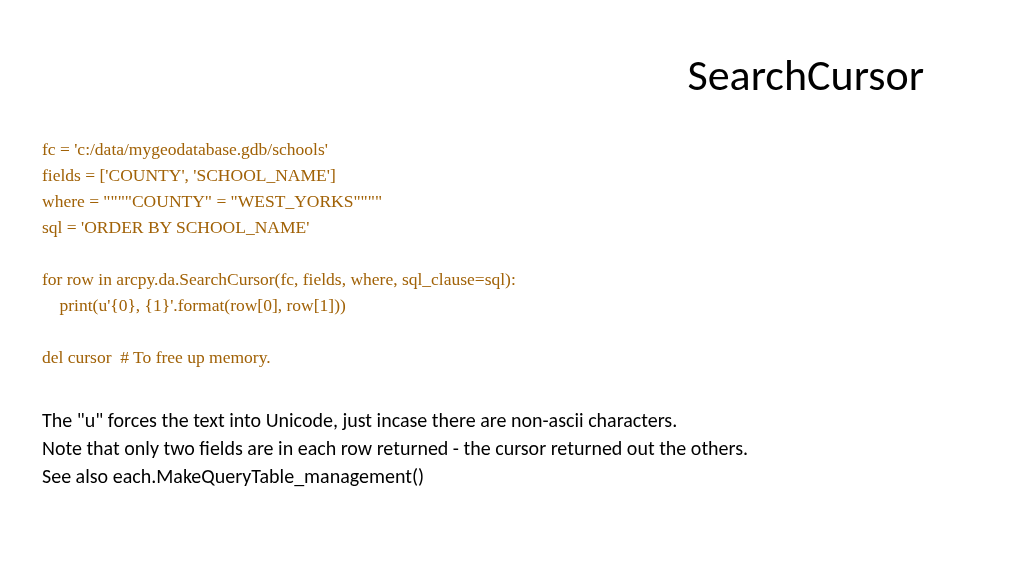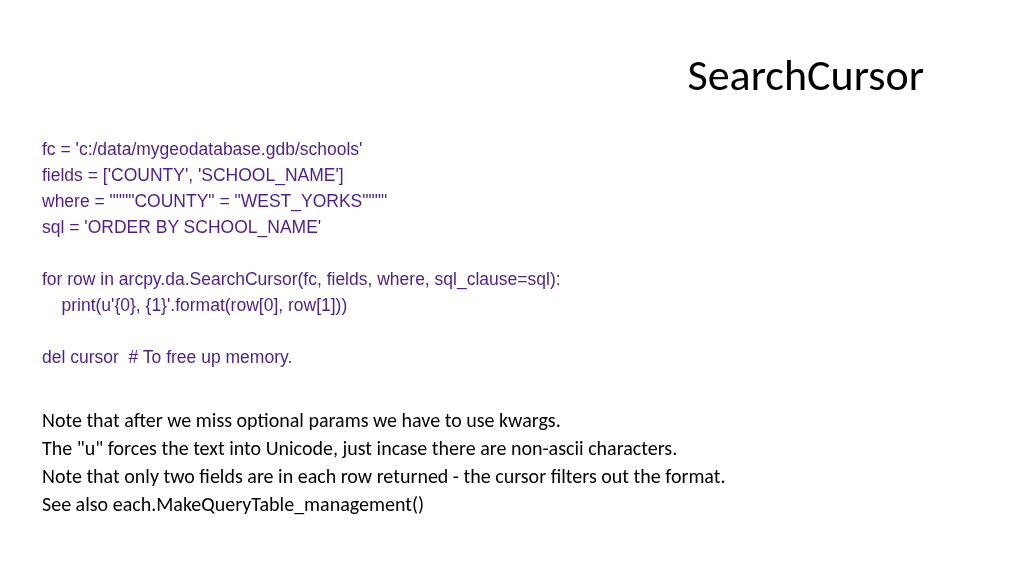--- a/index.html
+++ b/index.html
@@ -24,24 +24,24 @@
     right: 100px;
     font-size: 44px;
     font-weight: 400;
     color: #000000;
     font-family: Calibri, "Segoe UI", Arial, sans-serif;
   }
   .code-block {
     position: absolute;
     top: 136px;
     left: 42px;
-    font-family: Liberation Sans, sans-serif;
+    font-family: Liberation Serif, serif;
     font-size: 17.5px;
     line-height: 26px;
-    color: #4c1d95;
+    color: #a16207;
     white-space: pre;
   }
   .notes {
     position: absolute;
     top: 406px;
     left: 42px;
     right: 42px;
     font-family: Calibri, "Segoe UI", Arial, sans-serif;
     font-size: 20px;
     line-height: 28px;
@@ -59,18 +59,17 @@
   <div class="code-block">fc = 'c:/data/mygeodatabase.gdb/schools'
 fields = ['COUNTY', 'SCHOOL_NAME']
 where = """"COUNTY" = "WEST_YORKS""""
 sql = 'ORDER BY SCHOOL_NAME'
 
 for row in arcpy.da.SearchCursor(fc, fields, where, sql_clause=sql):
     print(u'{0}, {1}'.format(row[0], row[1]))
 
 del cursor  # To free up memory.</div>
   <div class="notes">
-    <p>Note that after we miss optional params we have to use kwargs.</p>
     <p>The "u" forces the text into Unicode, just incase there are non-ascii characters.</p>
-    <p>Note that only two fields are in each row returned - the cursor filters out the format.</p>
+    <p>Note that only two fields are in each row returned - the cursor returned out the others.</p>
     <p>See also each.MakeQueryTable_management()</p>
   </div>
 </div>
 
 </body></html>

